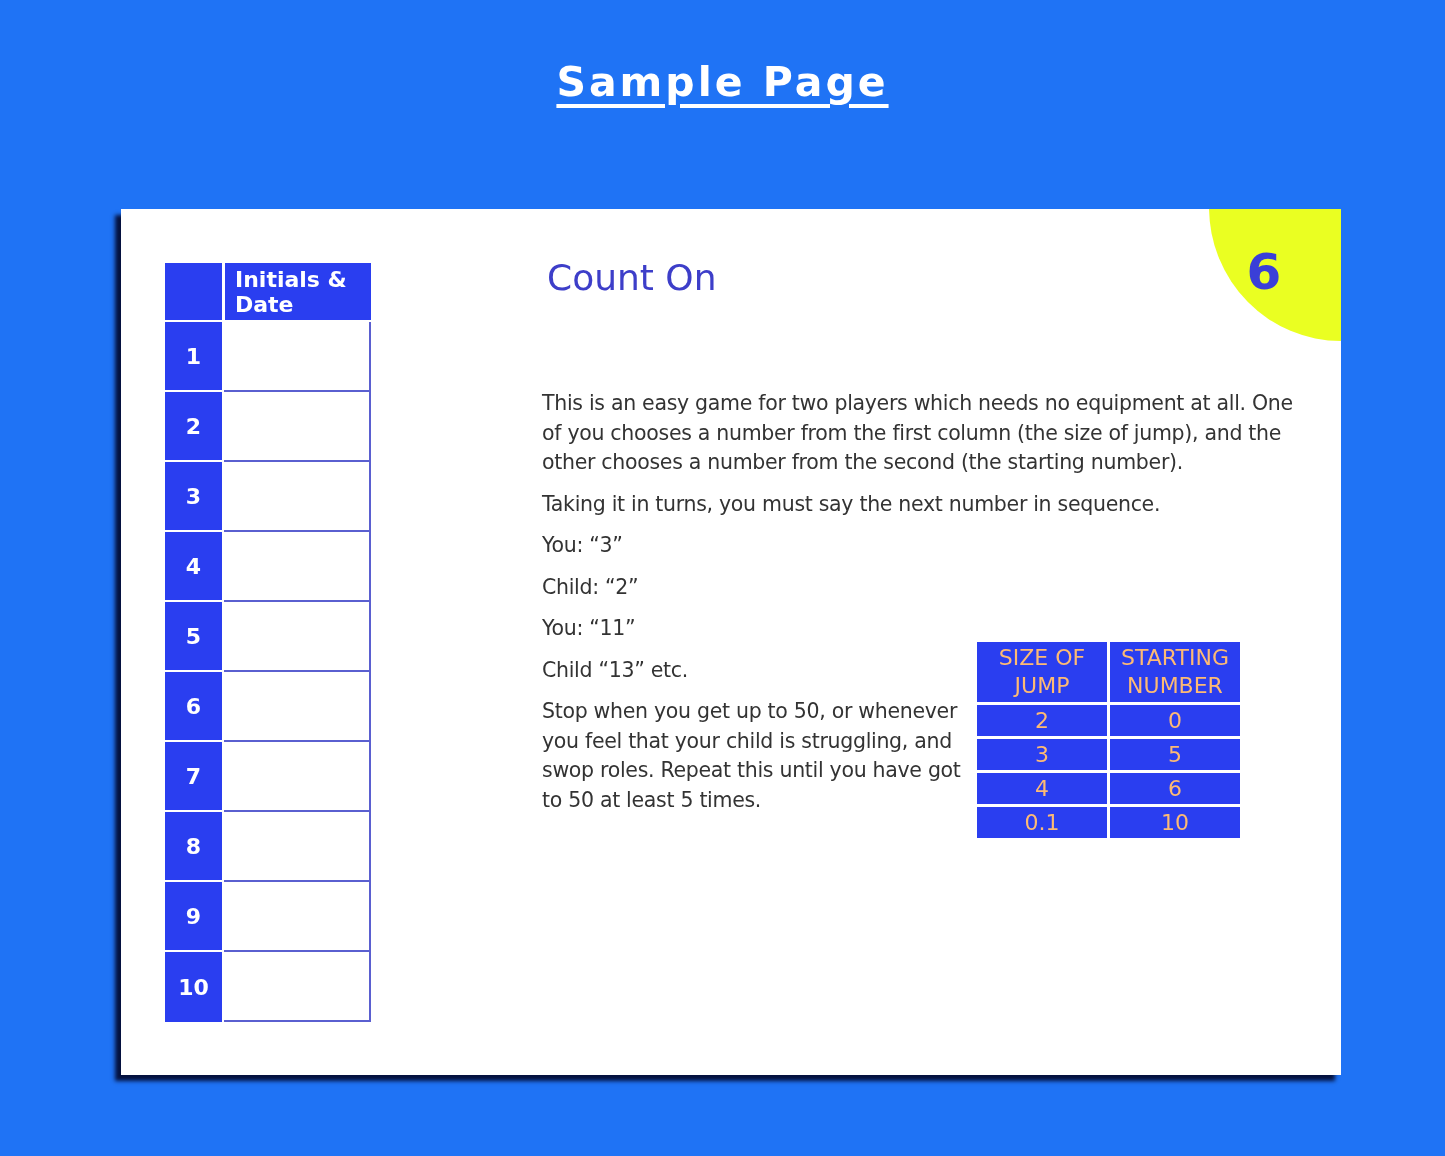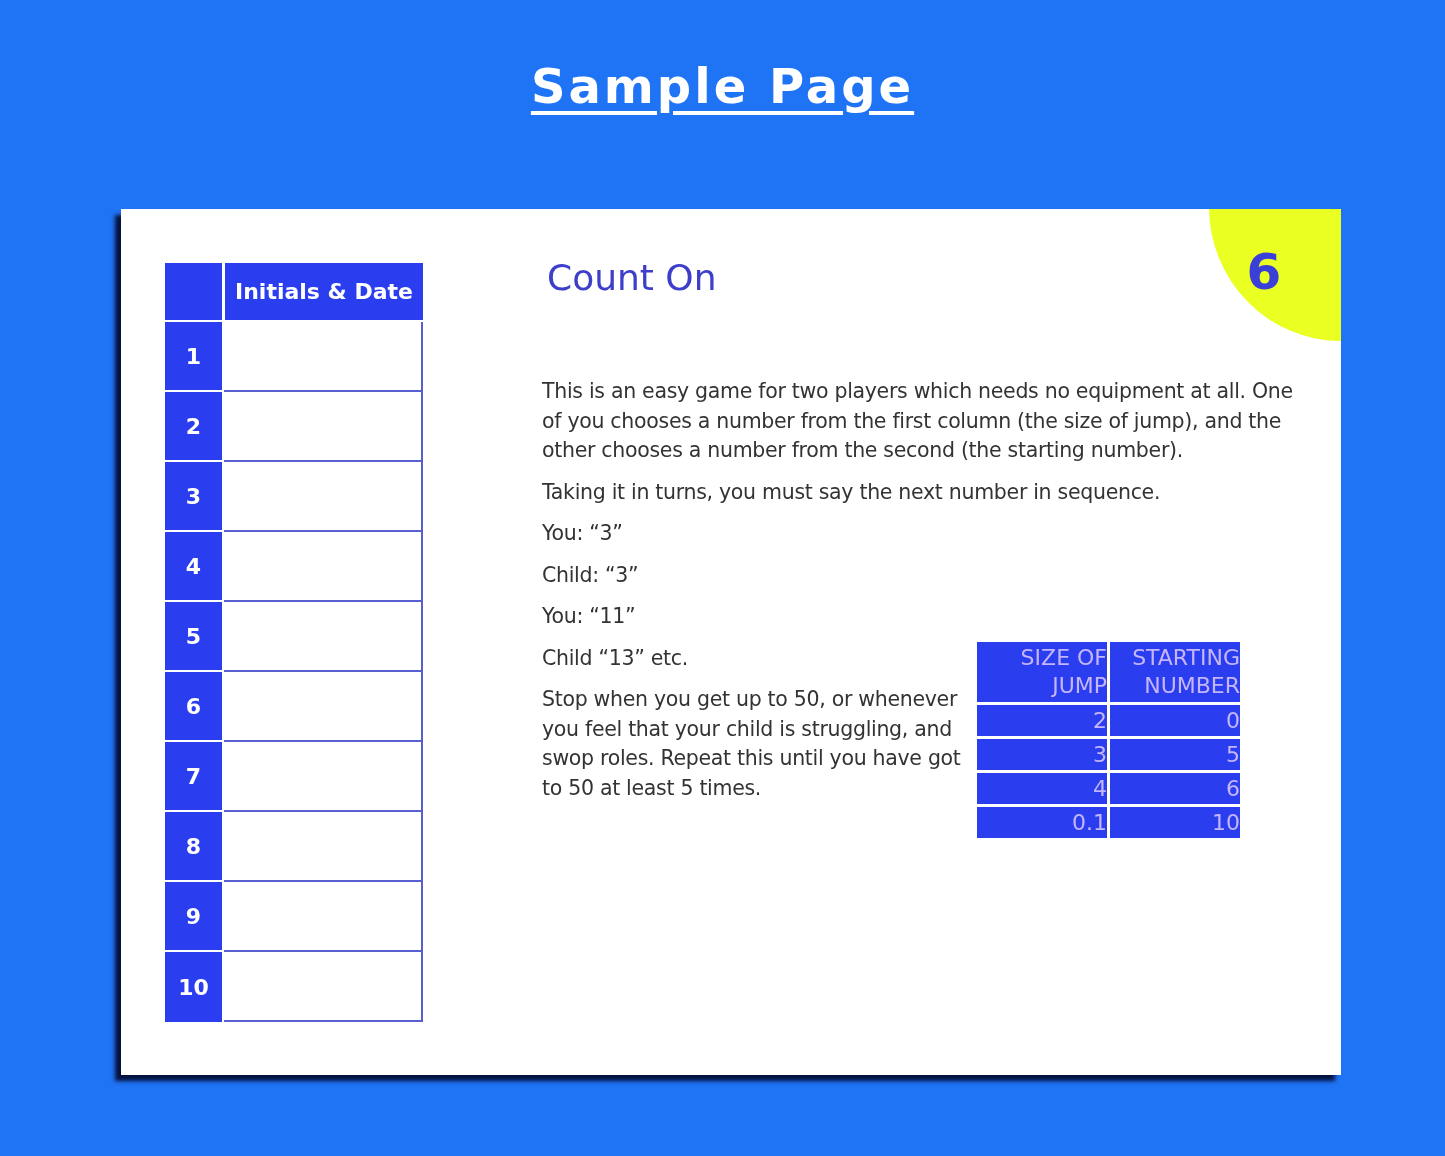--- a/index.html
+++ b/index.html
@@ -8,21 +8,21 @@
       background: #1f73f5;
       position: relative;
       overflow: hidden;
       font-family: "Liberation Sans", sans-serif;
     }
     .title {
       position: absolute; left: 0; top: 58px; width: 1445px;
       text-align: center;
     }
     .title span {
-      color: #ffffff; font-size: 48px; font-weight: bold;
+      color: #ffffff; font-size: 41px; font-weight: bold;
       letter-spacing: 3px;
       text-decoration: underline; text-decoration-thickness: 4px;
       text-underline-offset: 8px;
       font-family: "DejaVu Sans", sans-serif;
     }
     .page {
       position: absolute; left: 121px; top: 209px; width: 1220px; height: 866px;
       background: #ffffff;
       box-shadow: -6px 6px 4px rgba(0,0,30,0.85);
       overflow: hidden;
@@ -33,21 +33,21 @@
       background: #eaff22;
     }
     .corner-num {
       position: absolute; left: 1118px; top: 34px; width: 50px;
       text-align: center;
       color: #3a3fd8; font-size: 50px; font-weight: bold;
       font-family: "DejaVu Sans", sans-serif;
     }
     
     .record {
-      position: absolute; left: 44px; top: 54px; width: 258px;
+      position: absolute; left: 44px; top: 54px; width: 206px;
     }
     .rec-row { display: flex; height: 70px; }
     .rec-head { height: 59px; }
     .rec-num {
       width: 57px; background: #2a3ef0; color: #fff;
       font-weight: bold; font-size: 22px;
       display: flex; align-items: center; justify-content: center;
       border-bottom: 2px solid #ffffff;
       box-sizing: border-box;
       font-family: "DejaVu Sans", sans-serif;
@@ -65,35 +65,35 @@
       font-family: "DejaVu Sans", sans-serif;
     }
     .rec-row:last-child .rec-num { border-bottom: none; }
     
     .heading {
       position: absolute; left: 426px; top: 48px;
       color: #3d3ec9; font-size: 36px;
       font-family: "DejaVu Sans", sans-serif;
     }
     .body-text {
-      position: absolute; left: 421px; top: 168px; width: 760px;
+      position: absolute; left: 421px; top: 180px; width: 760px;
       color: #333333; font-size: 20.5px; line-height: 29.5px;
       font-family: "DejaVu Sans", sans-serif;
       letter-spacing: -0.3px;
     }
     .body-text p { margin: 0 0 12px 0; }
     .narrow { width: 420px; }
     
     .jump {
       position: absolute; left: 853px; top: 430px;
       border-collapse: separate; border-spacing: 3px;
       background: #ffffff;
     }
     .jump th, .jump td {
-      background: #2a3ef0; color: #c4b5fd; text-align: right;
+      background: #2a3ef0; color: #fdba74; text-align: center;
       font-weight: normal; font-size: 22px;
       font-family: "DejaVu Sans", sans-serif;
       padding: 0;
     }
     .jump th { width: 130px; height: 60px; line-height: 28px; }
     .jump td { height: 31px; line-height: 31px; }
   </style>
 </head>
 <body>
 
@@ -151,21 +151,21 @@
         <div class="rec-cell"></div>
       </div>
   </div>
 
   <div class="heading">Count On</div>
 
   <div class="body-text">
     <p>This is an easy game for two players which needs no equipment at all. One of you chooses a number from the first column (the size of jump), and the other chooses a number from the second (the starting number).</p>
     <p>Taking it in turns, you must say the next number in sequence.</p>
     <p>You: “3”</p>
-    <p>Child: “3”</p>
+    <p>Child: “2”</p>
     <p>You: “11”</p>
     <p>Child “13” etc.</p>
     <p class="narrow">Stop when you get up to 50, or whenever you feel that your child is struggling, and swop roles. Repeat this until you have got to 50 at least 5 times.</p>
   </div>
 
   <table class="jump">
     <tbody>
         <tr>
       <th>SIZE OF JUMP</th>
       <th>STARTING NUMBER</th>

